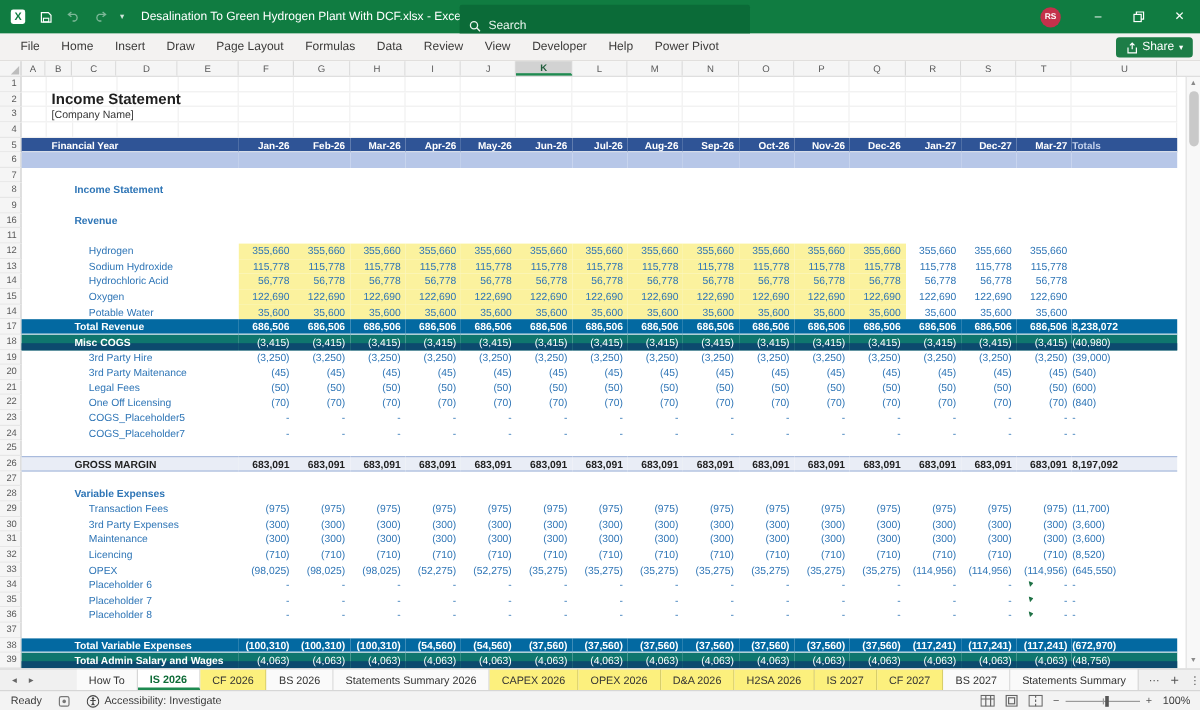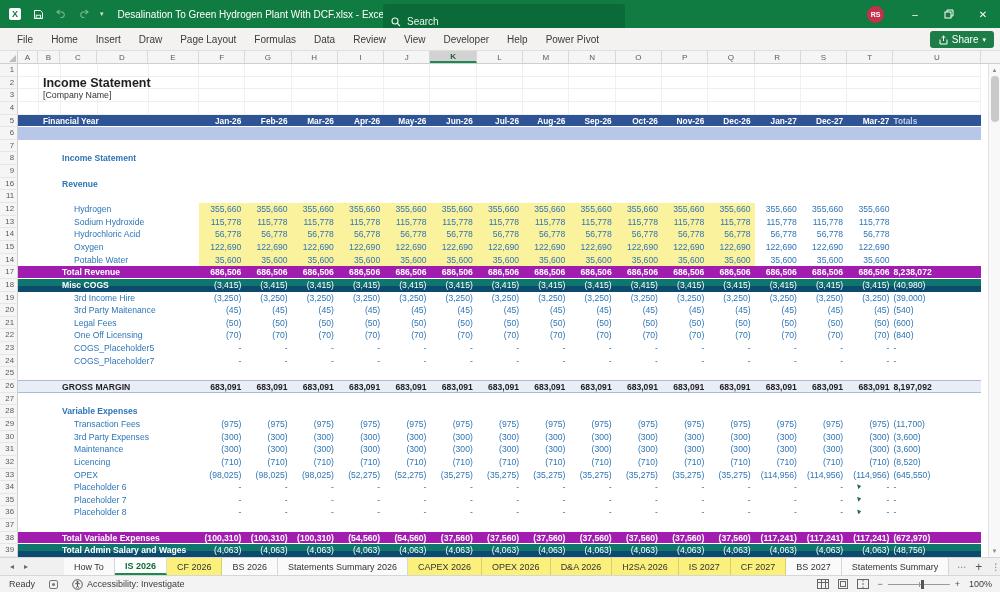--- a/index.html
+++ b/index.html
@@ -49,21 +49,21 @@
   .t-colhead .tot{color:#C3D1EC;font-weight:600}
 
   .t-bandlight .lbl,.t-bandlight .v,.t-bandlight .tot{background:#B7C7E8}
 
   .t-section .lbl{color:#2E75B6;font-weight:bold;padding-left:44px}
 
   .t-item .lbl{color:#2E75B6;padding-left:56px}
   .t-item .v,.t-item .tot{color:#2E75B6}
   .v.hl{background:#FBF29E}
 
-  .t-totaldark .lbl,.t-totaldark .v,.t-totaldark .tot{background:#a21caf;color:#fff;font-weight:bold;border-bottom:1px solid #fff}
+  .t-totaldark .lbl,.t-totaldark .v,.t-totaldark .tot{background:#0369a1;color:#fff;font-weight:bold;border-bottom:1px solid #fff}
   .t-totaldark .lbl{padding-left:44px}
 
   .t-totalmed .lbl,.t-totalmed .v,.t-totalmed .tot{background:#0f766e;color:#fff;border-bottom:6px solid #0c4a6e}
   .t-totalmed .lbl{font-weight:bold;padding-left:44px}
 
   .t-gross .lbl,.t-gross .v,.t-gross .tot{background:#E9EDF6;color:#1F1F1F;font-weight:bold;border-top:1px solid #A9BBDD;border-bottom:1px solid #A9BBDD}
   .t-gross .lbl{padding-left:44px}
 
   .gl .lbl,.gl .v,.gl .tot{border-bottom:1px solid #EFEFEF}
   .gl .v,.gl .tot{border-right:1px solid #F0F0F0}
@@ -559,21 +559,21 @@
       <div class="v">(3,415)</div>
       <div class="v">(3,415)</div>
       <div class="v">(3,415)</div>
       <div class="v">(3,415)</div>
       <div class="v">(3,415)</div>
       <div class="v">(3,415)</div>
       <div class="tot">(40,980)</div>
     </div>
     <div class="row t-item">
       <div class="gut">19</div>
-      <div class="lbl">3rd Income Hire</div>
+      <div class="lbl">3rd Party Hire</div>
       <div class="v">(3,250)</div>
       <div class="v">(3,250)</div>
       <div class="v">(3,250)</div>
       <div class="v">(3,250)</div>
       <div class="v">(3,250)</div>
       <div class="v">(3,250)</div>
       <div class="v">(3,250)</div>
       <div class="v">(3,250)</div>
       <div class="v">(3,250)</div>
       <div class="v">(3,250)</div>

